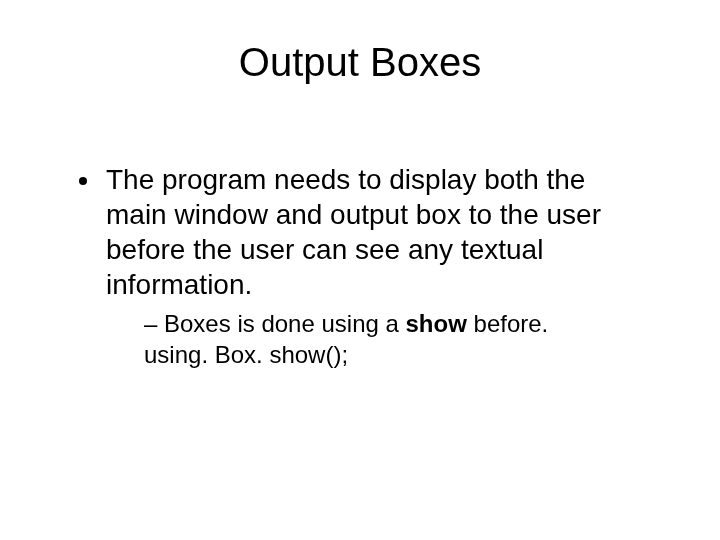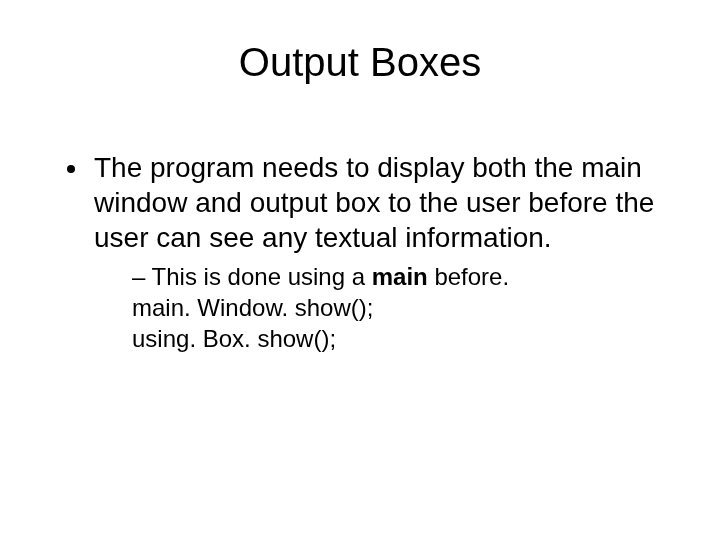--- a/index.html
+++ b/index.html
@@ -28,21 +28,21 @@
   }
   .body {
     position: absolute;
     top: 150px;
     left: 60px;
     right: 60px;
     font-size: 28px;
     line-height: 1.25;
   }
   ul.level1 {
-    margin: 0;
+    margin: 12px;
     padding: 0 0 0 30px;
     list-style: disc;
   }
   ul.level1 > li {
     padding-left: 4px;
     margin-bottom: 8px;
   }
   .level2-block {
     margin-top: 6px;
     padding-left: 38px;
@@ -63,20 +63,19 @@
 <body>
 
 <div class="slide">
   <div class="title">Output Boxes</div>
 
   <div class="body">
     <ul class="level1">
       <li>
         <span>The program needs to display both the main window and output box to the user before the user can see any textual information.</span>
         <div class="level2-block">
-          <span class="dash-item"><span>This is done using a </span><span class="bold">main</span><span> before.</span></span>
-          <span class="code-line">main. Window. show();</span>
+          <span class="dash-item"><span>Boxes is done using a </span><span class="bold">show</span><span> before.</span></span>
           <span class="code-line">using. Box. show();</span>
         </div>
       </li>
     </ul>
   </div>
 </div>
 
 </body></html>

